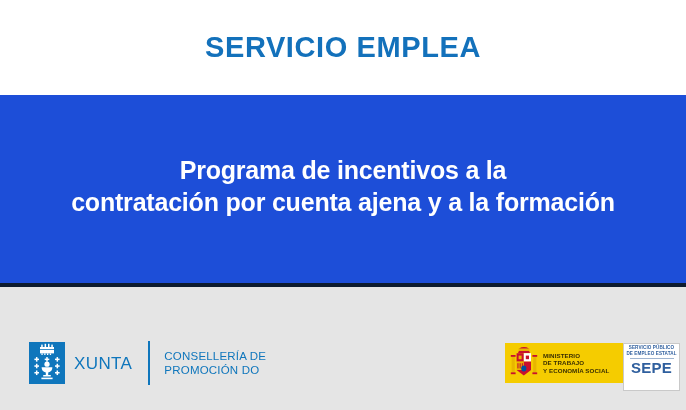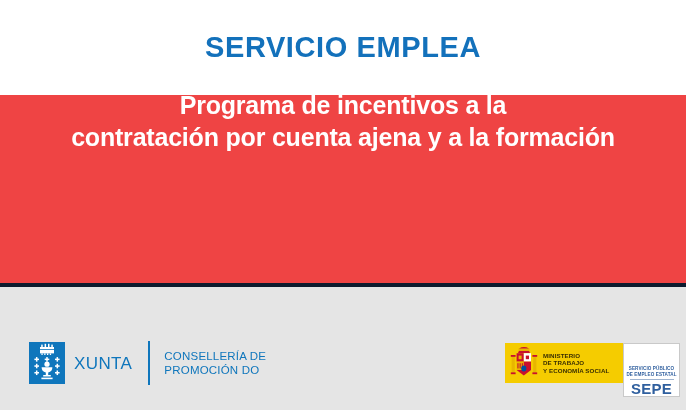--- a/index.html
+++ b/index.html
@@ -42,22 +42,23 @@
     white-space: nowrap;
   }
 
   
   .banner {
     position: absolute;
     left: 0;
     top: 95px;
     width: 686px;
     height: 188px;
-    background: #ef4444;
-    display: flex;
+    background: #1d4ed8;
+    display: flex;
+    align-items: center;
     justify-content: center;
   }
   .banner-inner {
     width: 640px;
     text-align: center;
     margin-top: -6px;
   }
   .banner-line {
     color: #ffffff;
     font-weight: bold;
@@ -157,28 +158,28 @@
     font-family: "Liberation Sans", sans-serif;
     font-size: 6.2px;
     line-height: 7.6px;
     font-weight: bold;
     letter-spacing: 0.1px;
   }
   .ministry-text span { display: block; white-space: nowrap; }
 
   .sepe-box {
     width: 57px;
-    height: 54px;
+    height: 48px;
     background: #ffffff;
     border: 1px solid #c9c9c9;
     box-sizing: border-box;
     display: flex;
     flex-direction: column;
     align-items: center;
-    justify-content: flex-end;
+    justify-content: flex-start;
     padding-top: 1px;
   }
   .sepe-small {
     color: #2f5f9e;
     font-size: 4.6px;
     line-height: 5.6px;
     font-weight: bold;
     text-align: center;
     letter-spacing: 0.1px;
     font-family: "Liberation Sans", sans-serif;

